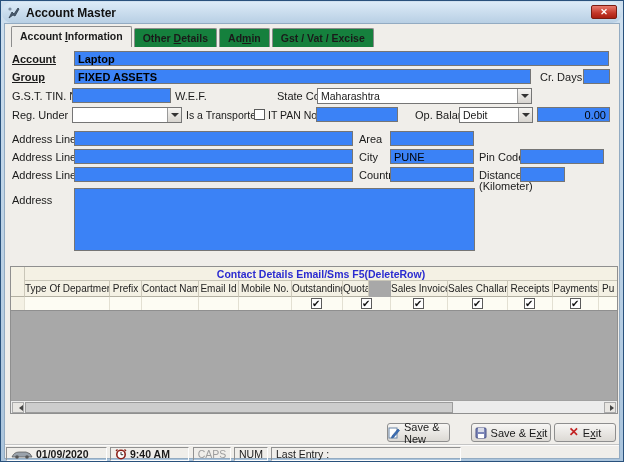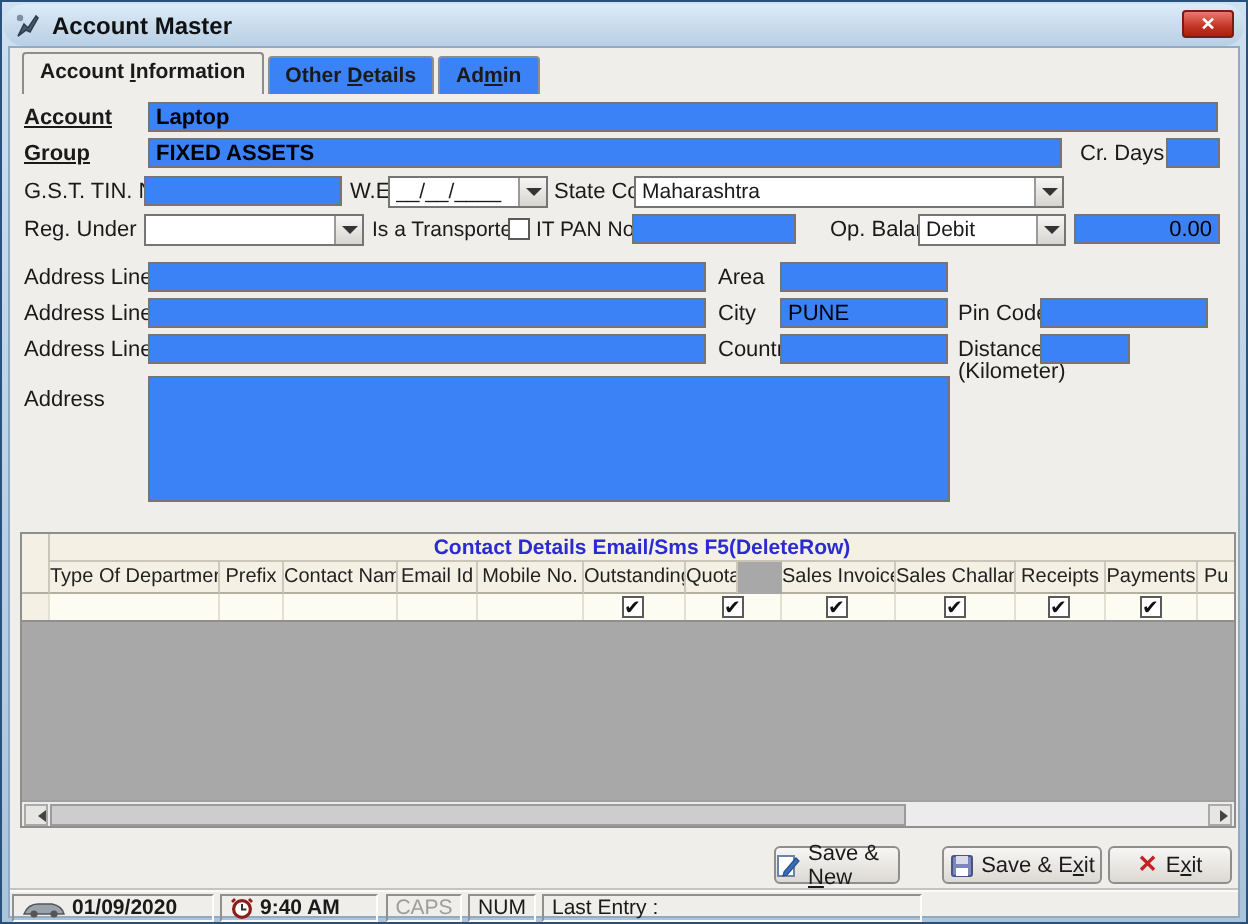--- a/index.html
+++ b/index.html
@@ -19,21 +19,21 @@
     border-radius:2px; cursor:pointer; }
   .close-btn::after { content:'✕'; position:absolute; left:0; right:0; top:0; bottom:0;
     color:#fff; font-size:9px; font-weight:700; text-align:center; line-height:12px; }
 
   
   .client { position:absolute; left:3px; top:22px; width:616px; height:436px;
     background:#f0eeea; border:1px solid #93abc2; }
 
   
   .tabstrip { position:absolute; left:6px; top:3px; height:20px; display:flex; align-items:flex-end; }
-  .tab { position:relative; padding:3px 8px 3px; margin-right:2px; background:#3b82f6;
+  .tab { position:relative; padding:3px 8px 3px; margin-right:2px; background:#15803d;
     border:1px solid #8d8d8d; border-bottom:none; border-radius:2px 2px 0 0;
     font-size:10.5px; font-weight:700; white-space:nowrap; cursor:pointer; }
   .tab.active { background:#f0eeea; padding-bottom:5px; z-index:2; }
   .mn { text-decoration:underline; }
 
   .lbl { position:absolute; white-space:nowrap; font-size:11px; }
   .lbl.u { font-weight:700; text-decoration:underline; }
 
   .inp { position:absolute; height:15px; background:#3b82f6; border:1px solid #757575;
     font-family:"Liberation Sans", sans-serif; font-size:11px; padding:0 3px; color:#000; }
@@ -113,37 +113,34 @@
     <span class="title">Account Master</span>
     <div class="close-btn"></div>
   </div>
 
   <div class="client">
 
     <div class="tabstrip">
       <div class="tab active"><span>Account </span><span class="mn">I</span><span>nformation</span></div>
       <div class="tab"><span>Other </span><span class="mn">D</span><span>etails</span></div>
       <div class="tab"><span>Ad</span><span class="mn">m</span><span>in</span></div>
+      <div class="tab"><span>Gst / Vat / Excise</span><span class="mn"></span><span></span></div>
     </div>
 
     <span class="lbl u" style="left:7px; top:29px;">Account</span>
     <input class="inp bold" style="left: 69px; top: 27px; width: 535px;" readonly="" value="Laptop">
 
     <span class="lbl u" style="left:7px; top:47px;">Group</span>
     <input class="inp bold" style="left: 69px; top: 45px; width: 457px;" readonly="" value="FIXED ASSETS">
     <span class="lbl" style="left:535px; top:47px;">Cr. Days</span>
     <input class="inp" style="left: 578px; top: 45px; width: 27px;" readonly="" value="">
 
     <span class="lbl" style="left:7px; top:66px;">G.S.T. TIN. No.</span>
     <input class="inp" style="left: 67px; top: 64px; width: 99px;" readonly="" value="">
     <span class="lbl" style="left:170px; top:66px;">W.E.F.</span>
-    <div class="combo" style="left:189px; top:64px; width:80px;">
-      <span class="val">__/__/____</span>
-      <span class="arrow-btn"></span>
-    </div>
     <span class="lbl" style="left:272px; top:66px;">State Code</span>
     <div class="combo" style="left:312px; top:64px; width:215px;">
       <span class="val">Maharashtra</span>
       <span class="arrow-btn"></span>
     </div>
 
     <span class="lbl" style="left:7px; top:85px;">Reg. Under</span>
     <div class="combo" style="left:67px; top:83px; width:110px;">
       <span class="val"></span>
       <span class="arrow-btn"></span>

